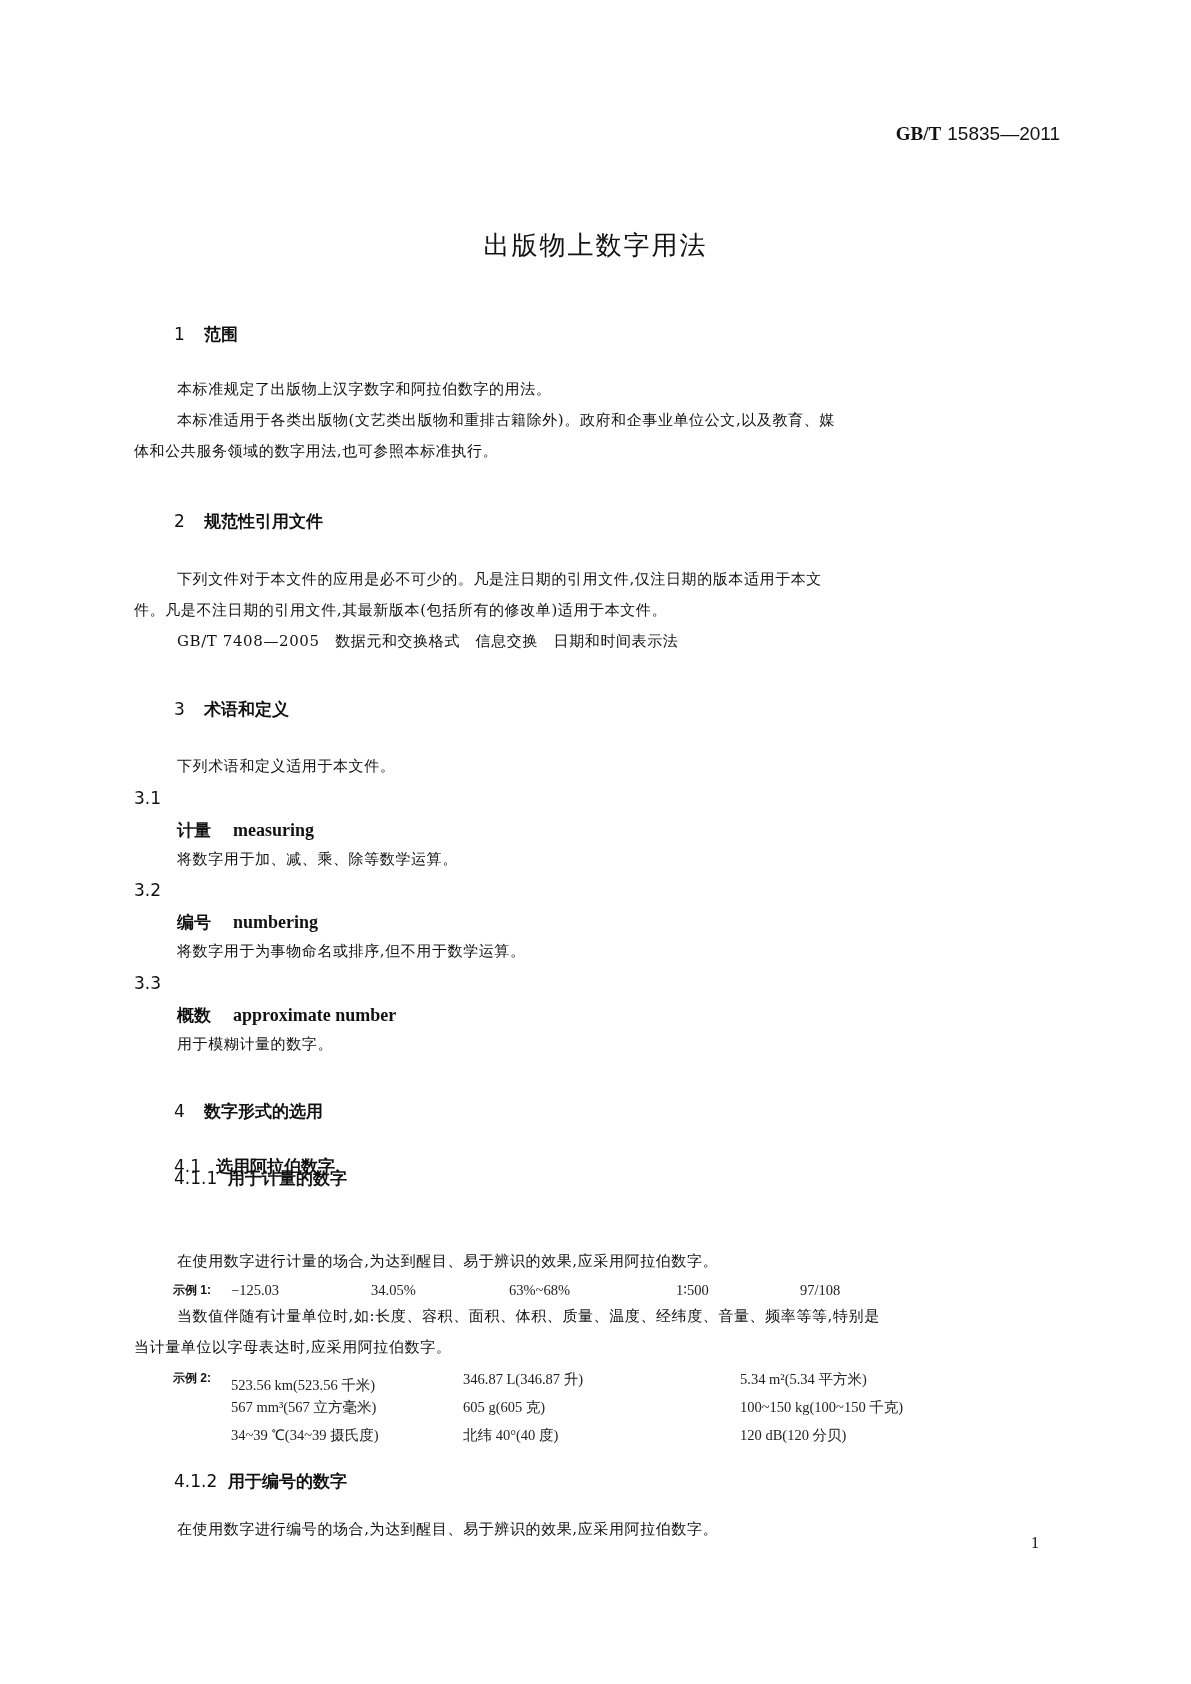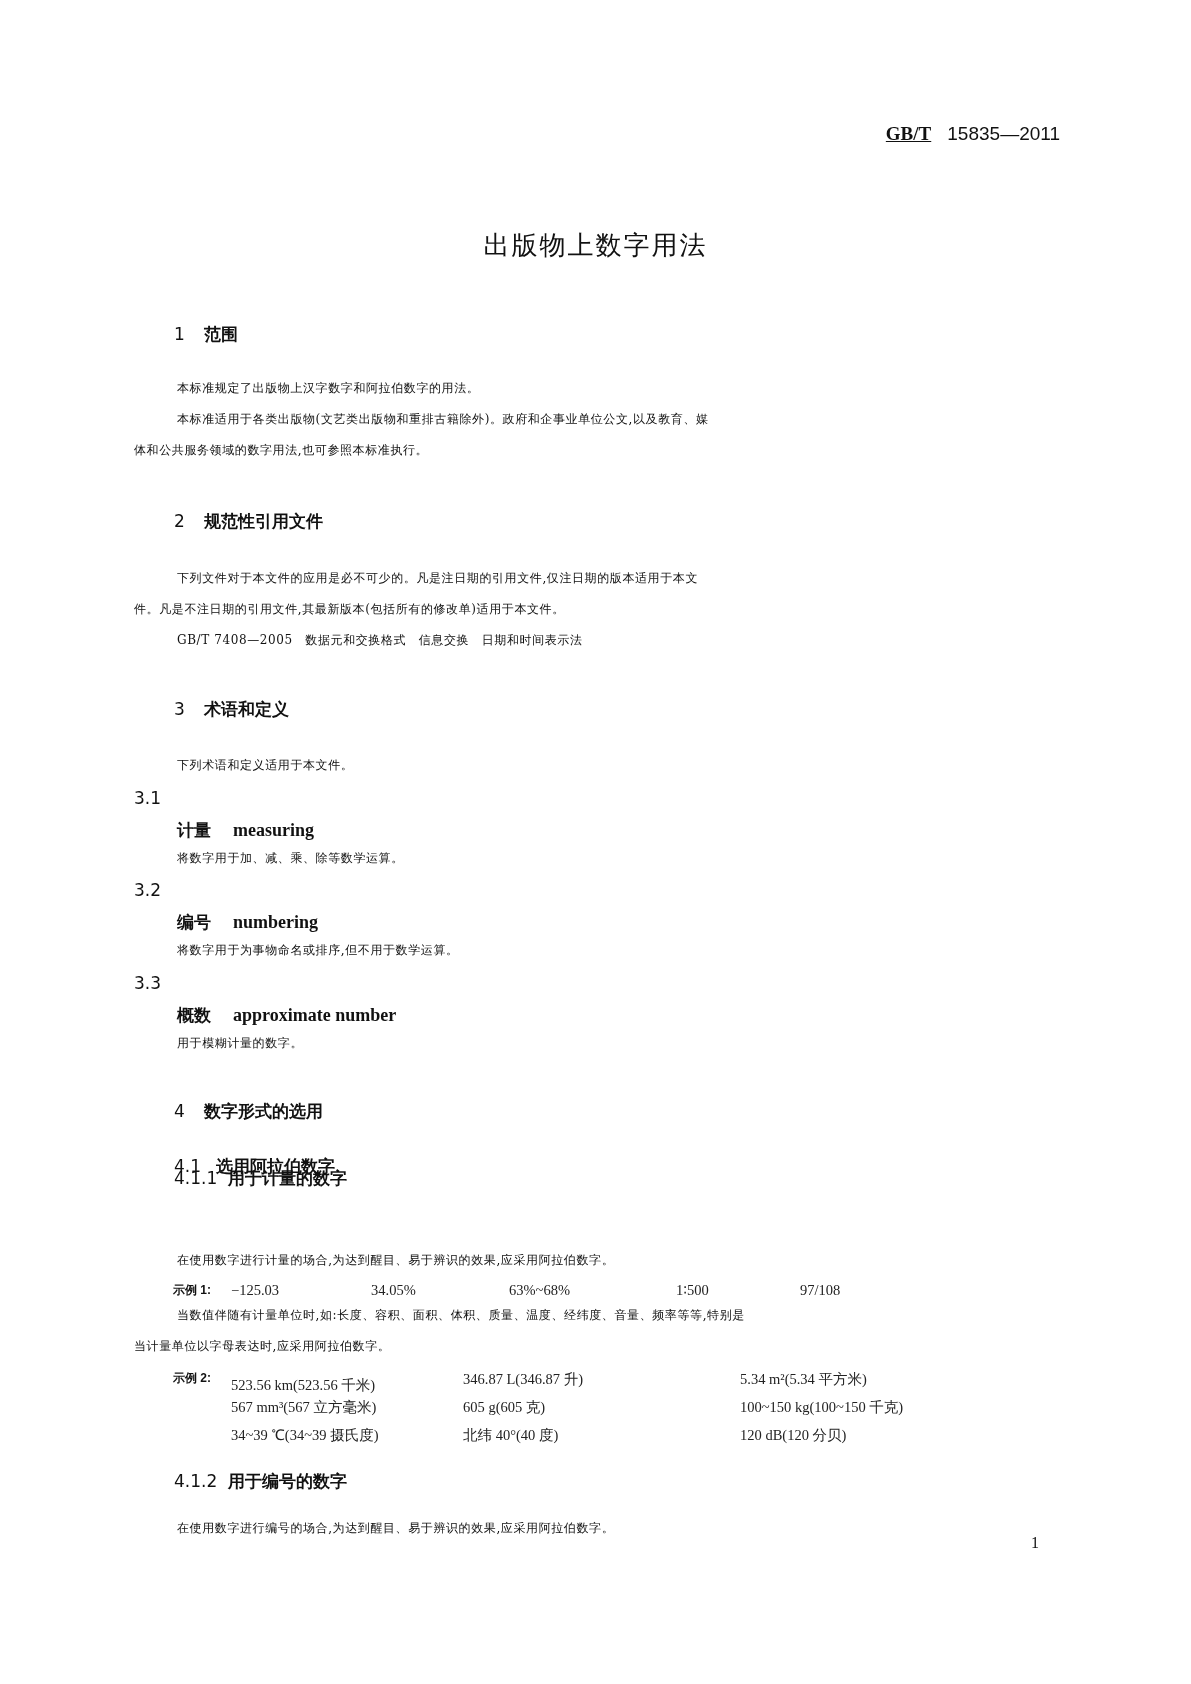--- a/index.html
+++ b/index.html
@@ -1,26 +1,26 @@
 <!DOCTYPE html>
 <html><head>
 <meta charset="utf-8">
 <style>
   html, body { margin: 0; padding: 0; background: #ffffff; }
   body { width: 1191px; height: 1684px; position: relative; overflow: hidden;
          font-family: "DejaVu Serif", "Liberation Serif", serif; color: #111; }
   .abs { position: absolute; white-space: nowrap; }
   .std-code { right: 131px; top: 122px; font-size: 19px; }
-  .std-code .gb { font-family: "Liberation Serif", serif; font-weight: bold; text-decoration: underline; }
-  .std-code .num { font-family: "Liberation Sans", sans-serif; margin-left: 10px; }
+  .std-code .gb { font-family: "Liberation Serif", serif; font-weight: bold; }
+  .std-code .num { font-family: "Liberation Sans", sans-serif; margin-left: 0; }
   .doc-title { left: 0; width: 1191px; text-align: center; top: 228px;
                font-family: "DejaVu Sans", sans-serif; font-size: 26px; letter-spacing: 2px; }
   .heading { font-family: "DejaVu Sans", sans-serif; font-size: 17px; font-weight: bold; left: 134px; margin-left: 40px; }
   .heading .hnum { font-weight: normal; display: inline-block; }
-  .para { font-size: 12px; left: 177px; letter-spacing: 0.6px; }
+  .para { font-size: 15px; left: 177px; letter-spacing: 0.6px; }
   .cont { left: 134px; text-align: center; }
   .clause-num { left: 134px; font-family: "DejaVu Sans", sans-serif; font-size: 17px; }
   .term { left: 177px; font-size: 17px; }
   .term .zh { font-family: "DejaVu Sans", sans-serif; font-weight: bold; }
   .term .en { font-family: "Liberation Serif", serif; font-weight: bold; margin-left: 22px; font-size: 18px; }
   .ex { font-size: 14.5px; font-family: "Liberation Serif", serif; color: #222; }
   .ex-label { font-family: Liberation Sans, sans-serif; font-weight: bold; font-size: 12px; }
   .page-num { right: 152px; top: 1534px; font-size: 16px; font-family: "Liberation Serif", serif; }
 </style>
 </head>

